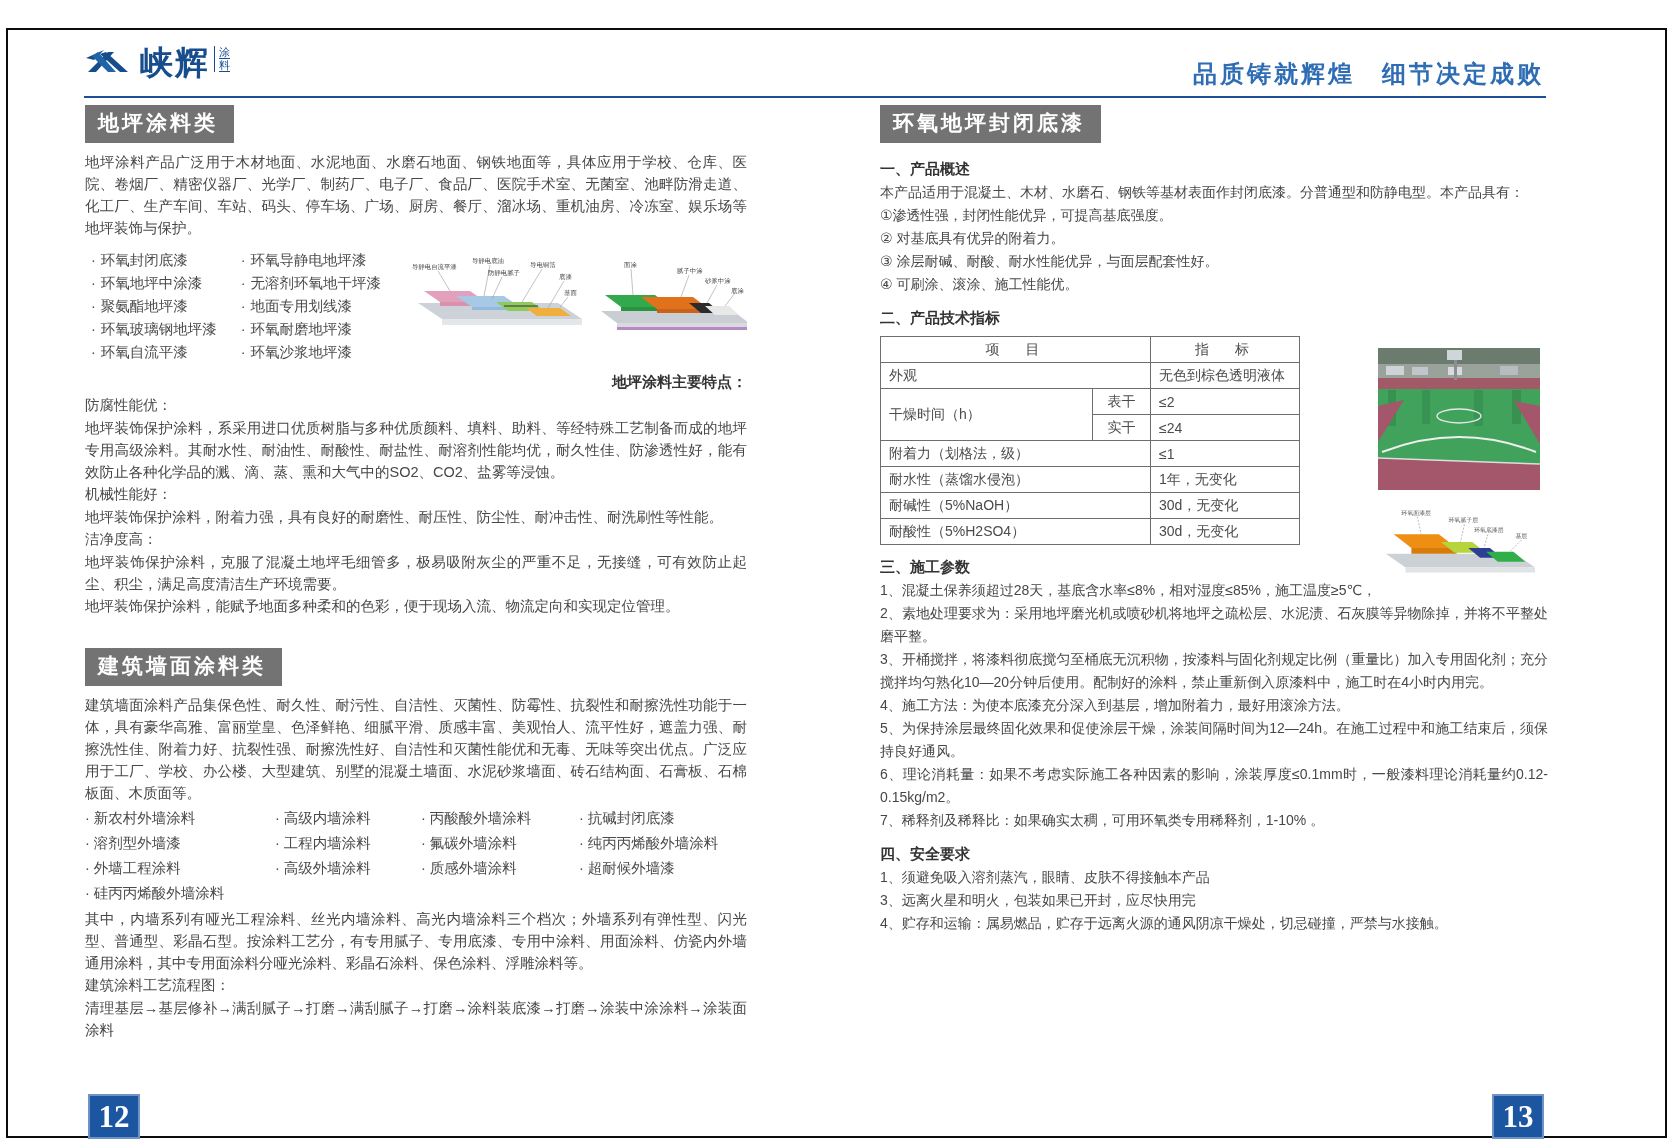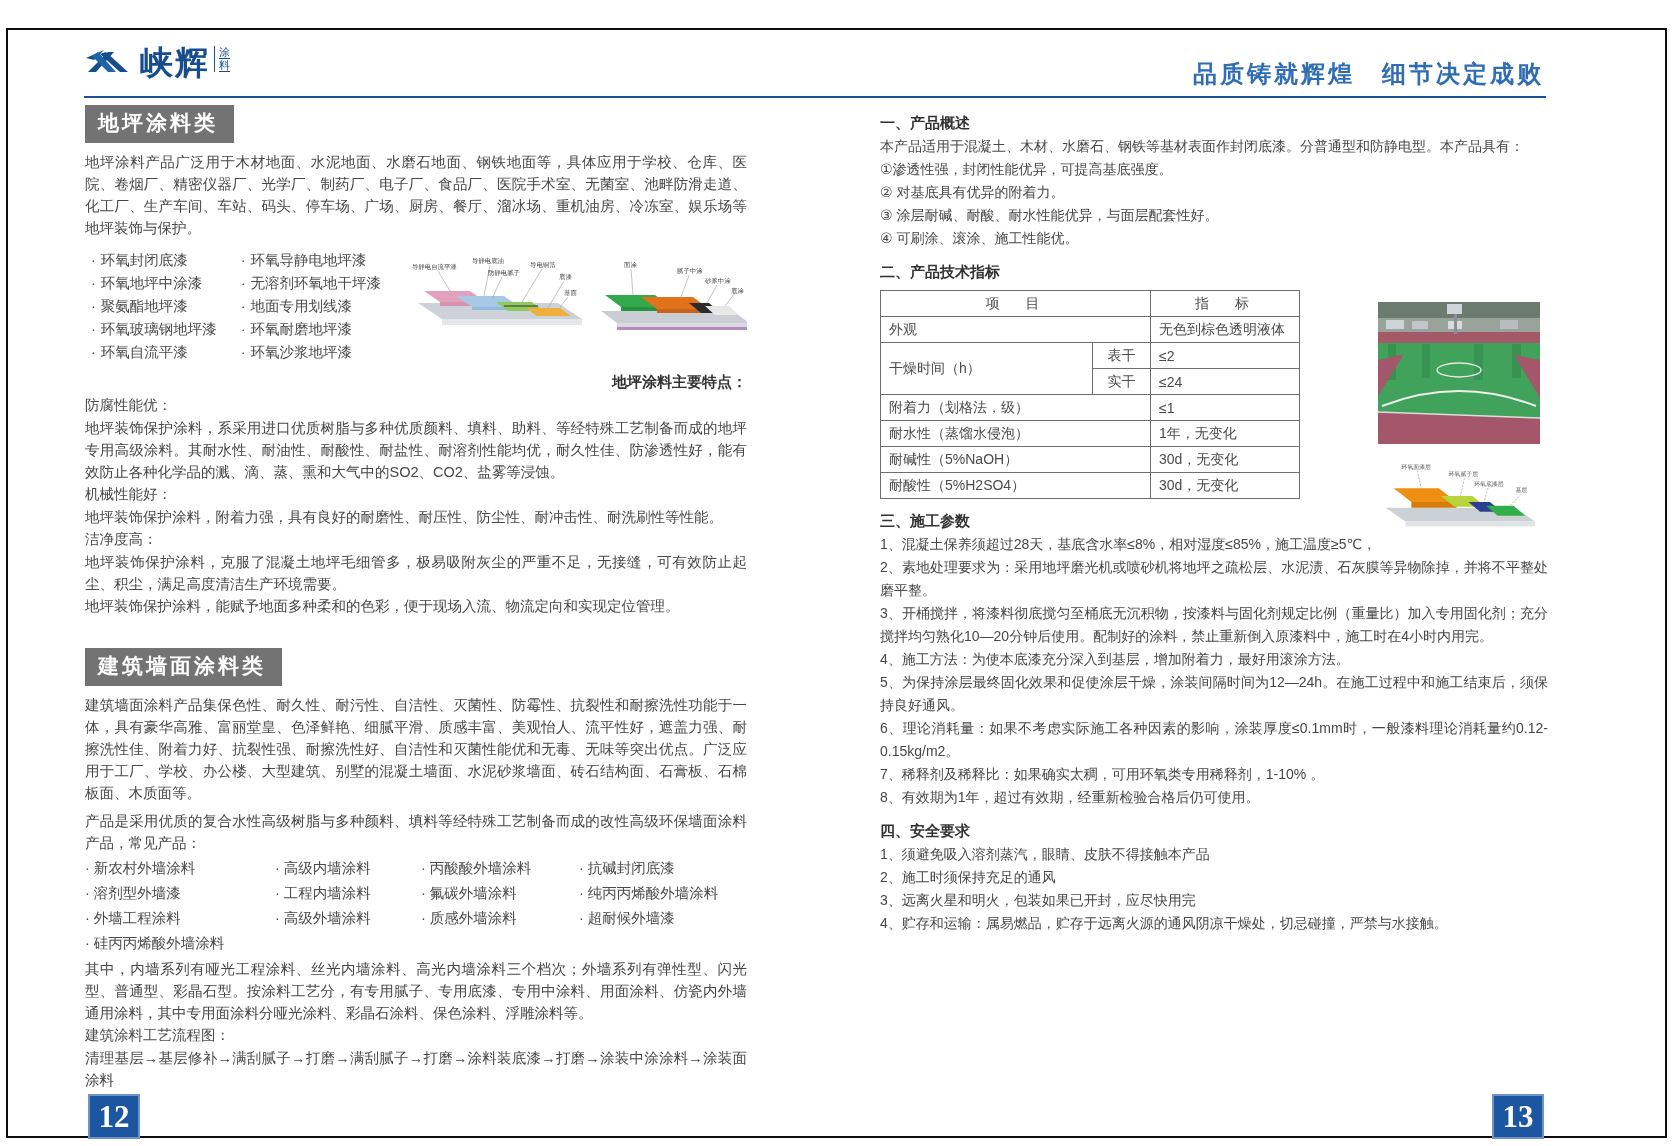--- a/index.html
+++ b/index.html
@@ -169,21 +169,20 @@
   <p class="feat-label">防腐性能优：</p>
   <p class="body">地坪装饰保护涂料，系采用进口优质树脂与多种优质颜料、填料、助料、等经特殊工艺制备而成的地坪专用高级涂料。其耐水性、耐油性、耐酸性、耐盐性、耐溶剂性能均优，耐久性佳、防渗透性好，能有效防止各种化学品的溅、滴、蒸、熏和大气中的SO2、CO2、盐雾等浸蚀。</p>
   <p class="feat-label">机械性能好：</p>
   <p class="body">地坪装饰保护涂料，附着力强，具有良好的耐磨性、耐压性、防尘性、耐冲击性、耐洗刷性等性能。</p>
   <p class="feat-label">洁净度高：</p>
   <p class="body">地坪装饰保护涂料，克服了混凝土地坪毛细管多，极易吸附灰尘的严重不足，无接缝，可有效防止起尘、积尘，满足高度清洁生产环境需要。</p>
   <p class="body">地坪装饰保护涂料，能赋予地面多种柔和的色彩，便于现场入流、物流定向和实现定位管理。</p>
 
   <div class="secbar mt14">建筑墙面涂料类</div>
   <p class="body">建筑墙面涂料产品集保色性、耐久性、耐污性、自洁性、灭菌性、防霉性、抗裂性和耐擦洗性功能于一体，具有豪华高雅、富丽堂皇、色泽鲜艳、细腻平滑、质感丰富、美观怡人、流平性好，遮盖力强、耐擦洗性佳、附着力好、抗裂性强、耐擦洗性好、自洁性和灭菌性能优和无毒、无味等突出优点。广泛应用于工厂、学校、办公楼、大型建筑、别墅的混凝土墙面、水泥砂浆墙面、砖石结构面、石膏板、石棉板面、木质面等。</p>
-  <p class="body mt6">产品是采用优质的复合水性高级树脂与多种颜料、填料等经特殊工艺制备而成的改性高级环保墙面涂料产品，常见产品：</p>
 
   <div class="wall-grid">
     <span>新农村外墙涂料</span>
     <span>高级内墙涂料</span>
     <span>丙酸酸外墙涂料</span>
     <span>抗碱封闭底漆</span>
     <span>溶剂型外墙漆</span>
     <span>工程内墙涂料</span>
     <span>氟碳外墙涂料</span>
     <span>纯丙丙烯酸外墙涂料</span>
@@ -194,20 +193,21 @@
     <span>硅丙丙烯酸外墙涂料</span>
   </div>
 
   <p class="body">其中，内墙系列有哑光工程涂料、丝光内墙涂料、高光内墙涂料三个档次；外墙系列有弹性型、闪光型、普通型、彩晶石型。按涂料工艺分，有专用腻子、专用底漆、专用中涂料、用面涂料、仿瓷内外墙通用涂料，其中专用面涂料分哑光涂料、彩晶石涂料、保色涂料、浮雕涂料等。</p>
   <p class="feat-label">建筑涂料工艺流程图：</p>
   <p class="body">清理基层→基层修补→满刮腻子→打磨→满刮腻子→打磨→涂料装底漆→打磨→涂装中涂涂料→涂装面涂料</p>
 </div>
 
 <div class="col col-right">
 
+  <div class="secbar">环氧地坪封闭底漆</div>
 
   <p class="num-title mt6">一、产品概述</p>
   <p class="body-r">本产品适用于混凝土、木材、水磨石、钢铁等基材表面作封闭底漆。分普通型和防静电型。本产品具有：</p>
   <p class="ov-item">①渗透性强，封闭性能优异，可提高基底强度。</p>
   <p class="ov-item">② 对基底具有优异的附着力。</p>
   <p class="ov-item">③ 涂层耐碱、耐酸、耐水性能优异，与面层配套性好。</p>
   <p class="ov-item">④ 可刷涂、滚涂、施工性能优。</p>
 
   <p class="num-title mt10">二、产品技术指标</p>
 
@@ -295,23 +295,21 @@
   </div>
 
   <p class="num-title mt10">三、施工参数</p>
   <p class="c-item">1、混凝土保养须超过28天，基底含水率≤8%，相对湿度≤85%，施工温度≥5℃，</p>
   <p class="c-item">2、素地处理要求为：采用地坪磨光机或喷砂机将地坪之疏松层、水泥渍、石灰膜等异物除掉，并将不平整处磨平整。</p>
   <p class="c-item">3、开桶搅拌，将漆料彻底搅匀至桶底无沉积物，按漆料与固化剂规定比例（重量比）加入专用固化剂；充分搅拌均匀熟化10—20分钟后使用。配制好的涂料，禁止重新倒入原漆料中，施工时在4小时内用完。</p>
   <p class="c-item">4、施工方法：为使本底漆充分深入到基层，增加附着力，最好用滚涂方法。</p>
   <p class="c-item">5、为保持涂层最终固化效果和促使涂层干燥，涂装间隔时间为12—24h。在施工过程中和施工结束后，须保持良好通风。</p>
   <p class="c-item">6、理论消耗量：如果不考虑实际施工各种因素的影响，涂装厚度≤0.1mm时，一般漆料理论消耗量约0.12-0.15kg/m2。</p>
   <p class="c-item">7、稀释剂及稀释比：如果确实太稠，可用环氧类专用稀释剂，1-10% 。</p>
-  <p class="c-item">8、有效期为1年，超过有效期，经重新检验合格后仍可使用。</p>
 
   <p class="num-title mt10">四、安全要求</p>
   <p class="c-item">1、须避免吸入溶剂蒸汽，眼睛、皮肤不得接触本产品</p>
-  <p class="c-item">2、施工时须保持充足的通风</p>
   <p class="c-item">3、远离火星和明火，包装如果已开封，应尽快用完</p>
   <p class="c-item">4、贮存和运输：属易燃品，贮存于远离火源的通风阴凉干燥处，切忌碰撞，严禁与水接触。</p>
 </div>
 
 <div class="pagenum pn-left">12</div>
 <div class="pagenum pn-right">13</div>
 
 </body></html>

